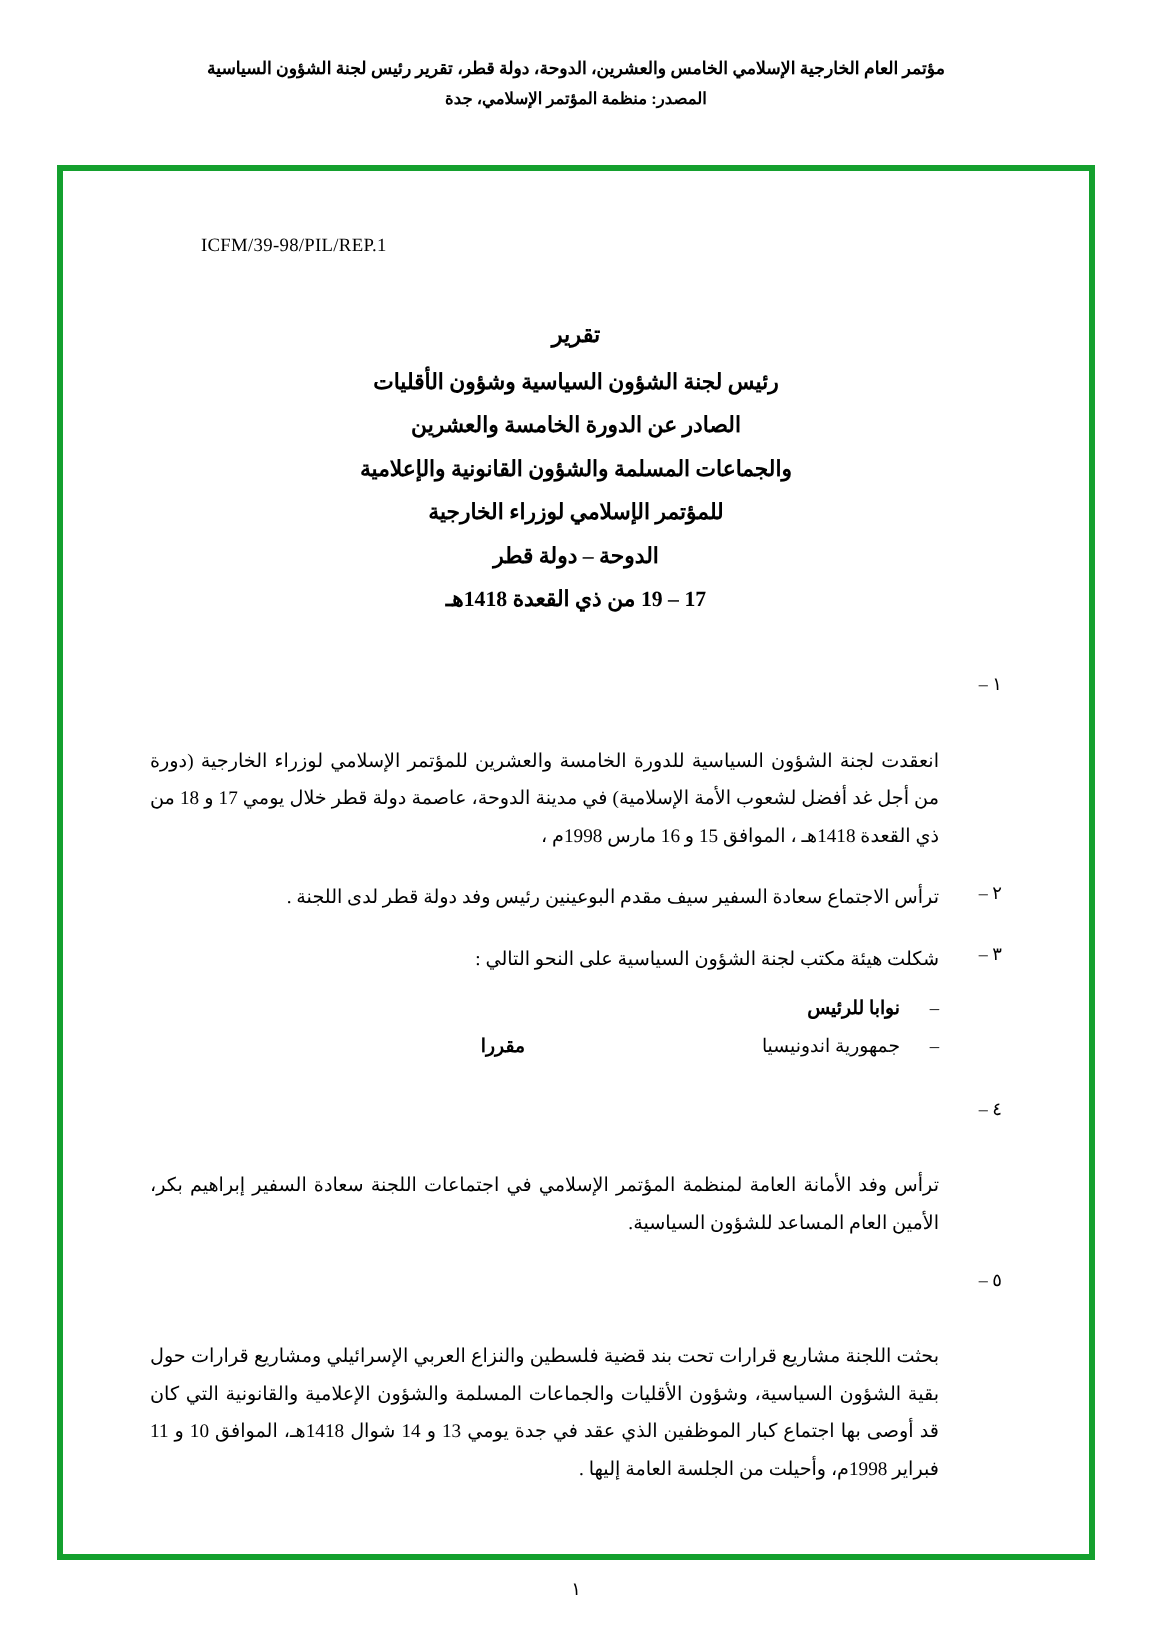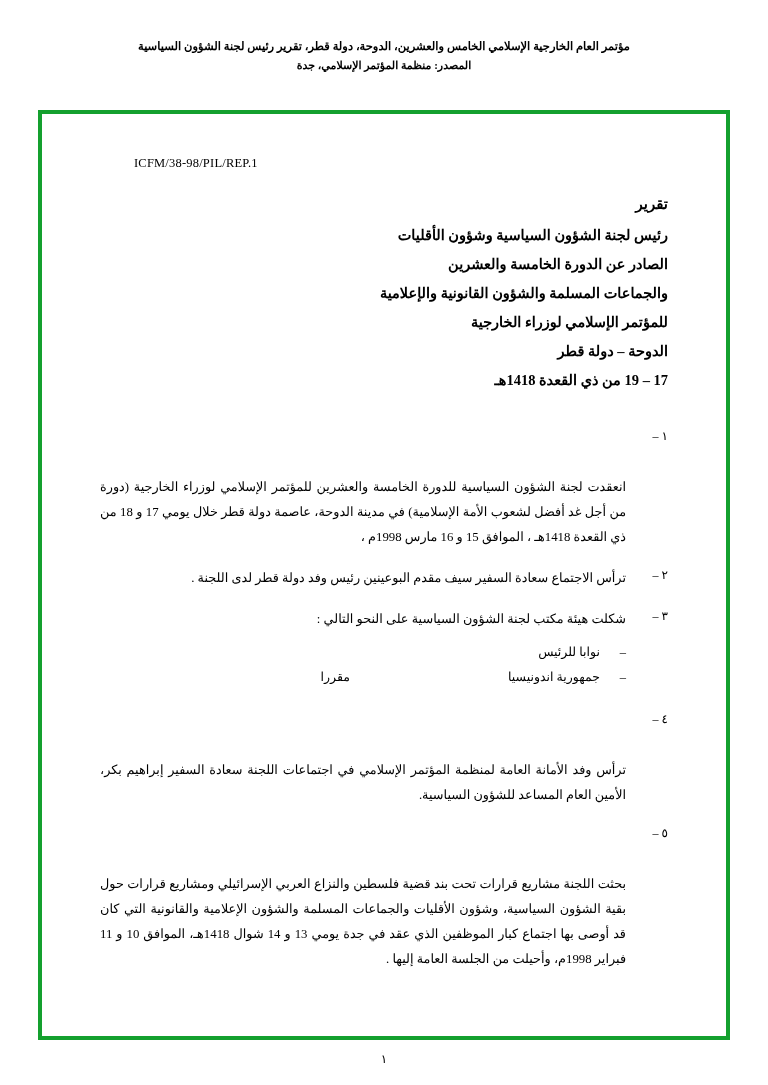--- a/index.html
+++ b/index.html
@@ -63,21 +63,22 @@
     font-size: 12.5px;
     font-family: "Liberation Serif", serif;
     margin-right: 0;
     margin-left: 0;
     padding-left: 34px;
     letter-spacing: 0.2px;
   }
 
   
   .title-block {
-    margin-top: 18px;
+    text-align: center;
+    margin-top: 38px;
   }
   .title-block .line {
     font-weight: bold;
     font-size: 14.5px;
     line-height: 2.0;
     letter-spacing: 0.3px;
   }
   .title-block .line.main {
     font-size: 15px;
     margin-bottom: 2px;
@@ -129,20 +130,21 @@
     flex: 0 0 26px;
     text-align: center;
   }
   .sub-row .sub-main {
     flex: 0 0 250px;
     text-align: center;
   }
   .sub-row .sub-role {
     flex: 1 1 auto;
     text-align: center;
+    font-weight: bold;
   }
 
   
   .page-number {
     position: absolute;
     bottom: 18px;
     left: 0;
     width: 100%;
     text-align: center;
     font-size: 12px;
@@ -152,21 +154,21 @@
 <body>
 
 <div class="page-header">
   <div class="header-title">مؤتمر العام الخارجية الإسلامي الخامس والعشرين، الدوحة، دولة قطر، تقرير رئيس لجنة الشؤون السياسية</div>
   <div class="header-source">المصدر: منظمة المؤتمر الإسلامي، جدة</div>
 </div>
 
 <div class="doc-frame">
   <div class="doc-inner">
 
-    <div class="doc-code">ICFM/38-98/PIL/REP.1</div>
+    <div class="doc-code">ICFM/39-98/PIL/REP.1</div>
 
     <div class="title-block">
       <div class="line main">تقرير</div>
       <div class="line">رئيس لجنة الشؤون السياسية وشؤون الأقليات</div>
       <div class="line">الصادر عن الدورة الخامسة والعشرين</div>
       <div class="line">والجماعات المسلمة والشؤون القانونية والإعلامية</div>
       <div class="line">للمؤتمر الإسلامي لوزراء الخارجية</div>
       <div class="line">الدوحة – دولة قطر</div>
       <div class="line">17 – 19 من ذي القعدة 1418هـ</div>
     </div>

